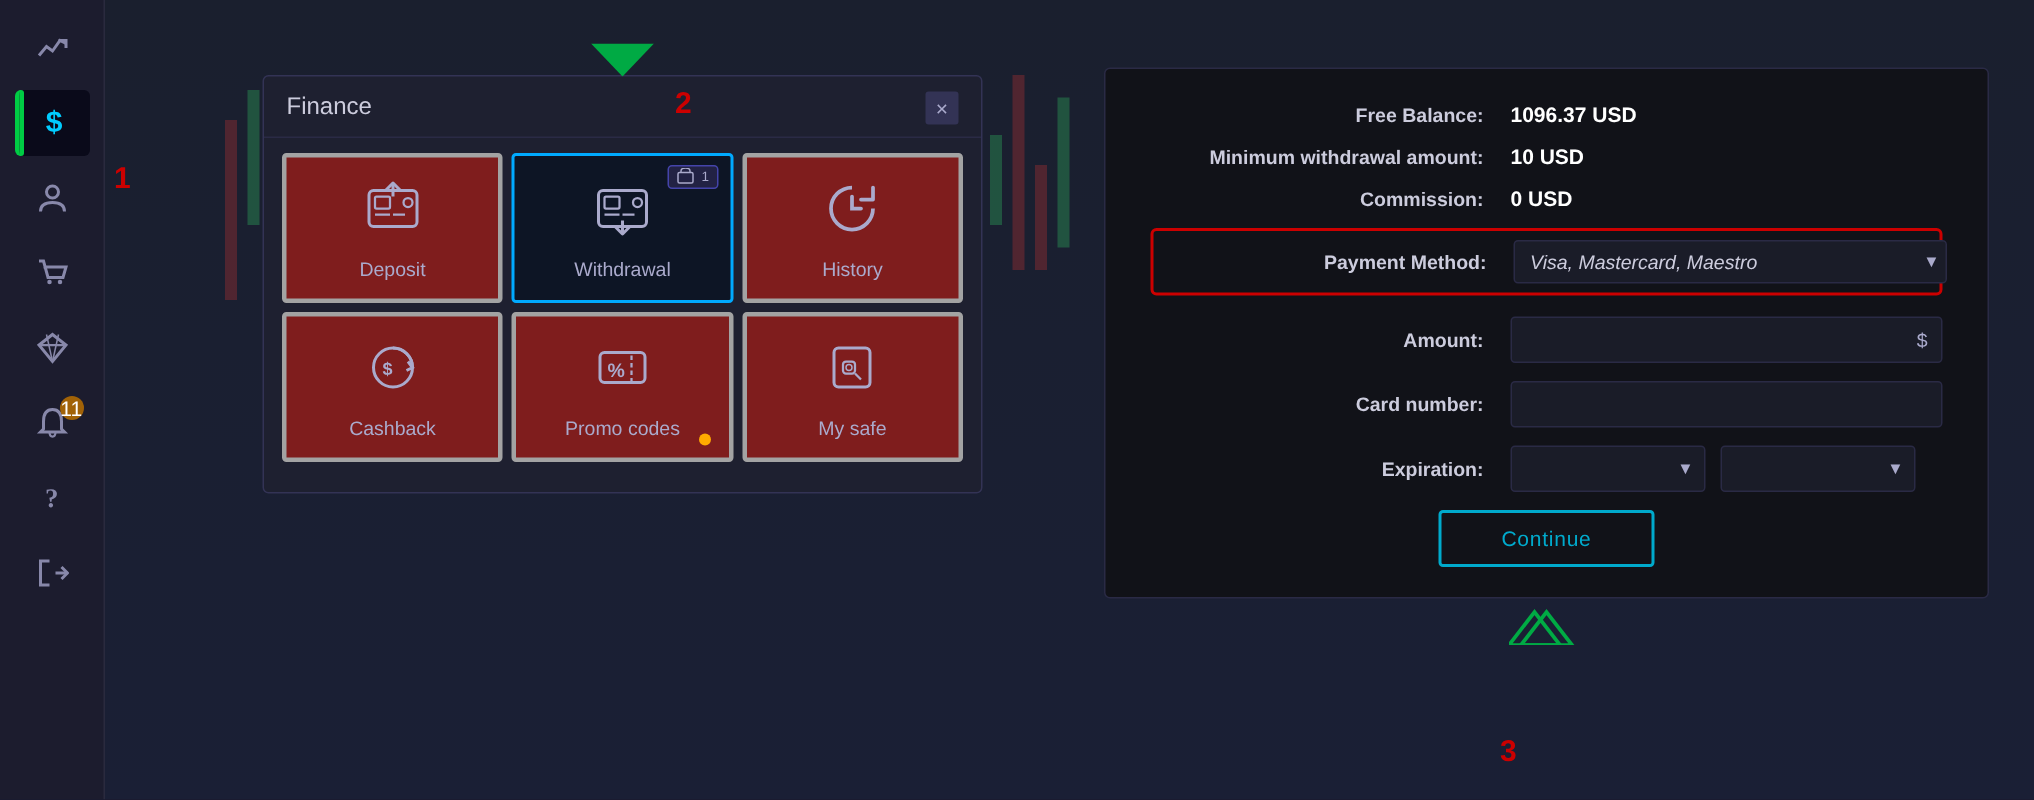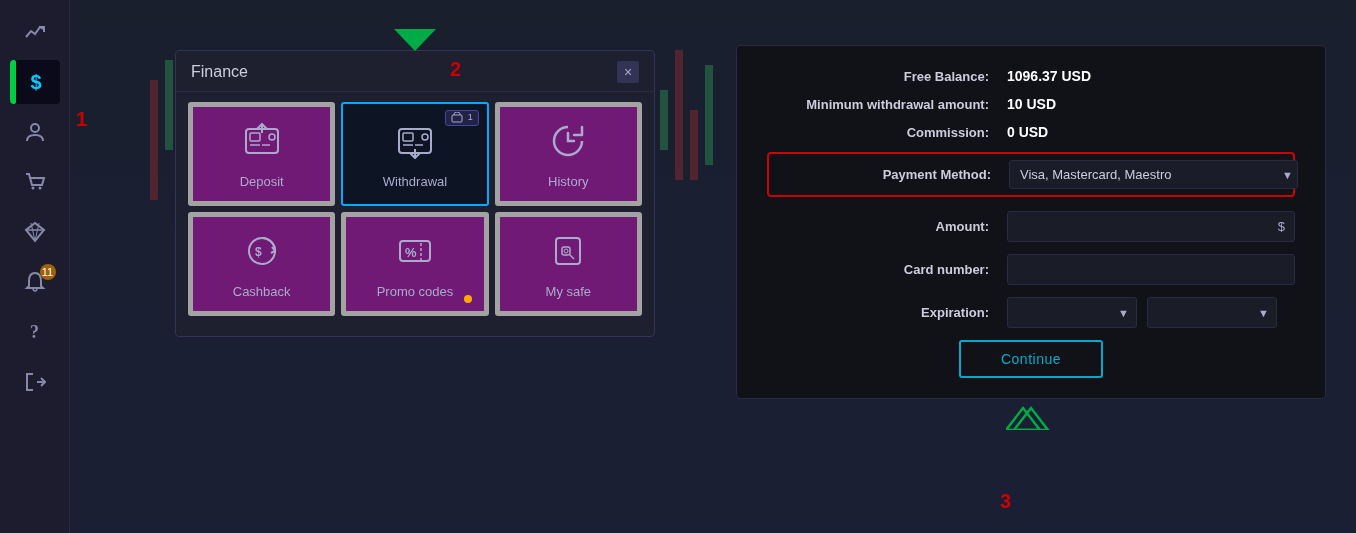--- a/index.html
+++ b/index.html
@@ -44,21 +44,21 @@
       color: #00bfff;
       border-left: 3px solid #00cc44;
     }
 
     .sidebar-item .badge {
       position: absolute;
       top: 4px;
       right: 4px;
       background: #a16207;
       color: white;
-      font-size: 11px;
+      font-size: 14px;
       width: 16px;
       height: 16px;
       border-radius: 50%;
       display: flex;
       align-items: center;
       justify-content: center;
     }
 
     
     .step-number {
@@ -121,22 +121,22 @@
     }
 
     .finance-grid {
       display: grid;
       grid-template-columns: 1fr 1fr 1fr;
       gap: 6px;
       padding: 10px 12px;
     }
 
     .finance-tile {
-      background: #701a75;
-      border: 5px solid #a3a3a3;
+      background: #7f1d1d;
+      border: 3px solid #a3a3a3;
       border-radius: 3px;
       display: flex;
       flex-direction: column;
       align-items: center;
       justify-content: center;
       padding: 16px 8px 12px;
       cursor: pointer;
       position: relative;
       min-height: 100px;
     }
@@ -238,20 +238,21 @@
       flex: 1;
       background: #1a1c28;
       border: 1px solid #2a2a45;
       color: #ccccdd;
       padding: 6px 10px;
       font-size: 13px;
       border-radius: 3px;
       appearance: none;
       cursor: pointer;
       margin-right: 8px;
+      font-style: italic;
     }
 
     .select-arrow {
       color: #aaaacc;
       font-size: 11px;
       margin-left: -24px;
       pointer-events: none;
     }
 
     .form-row {

